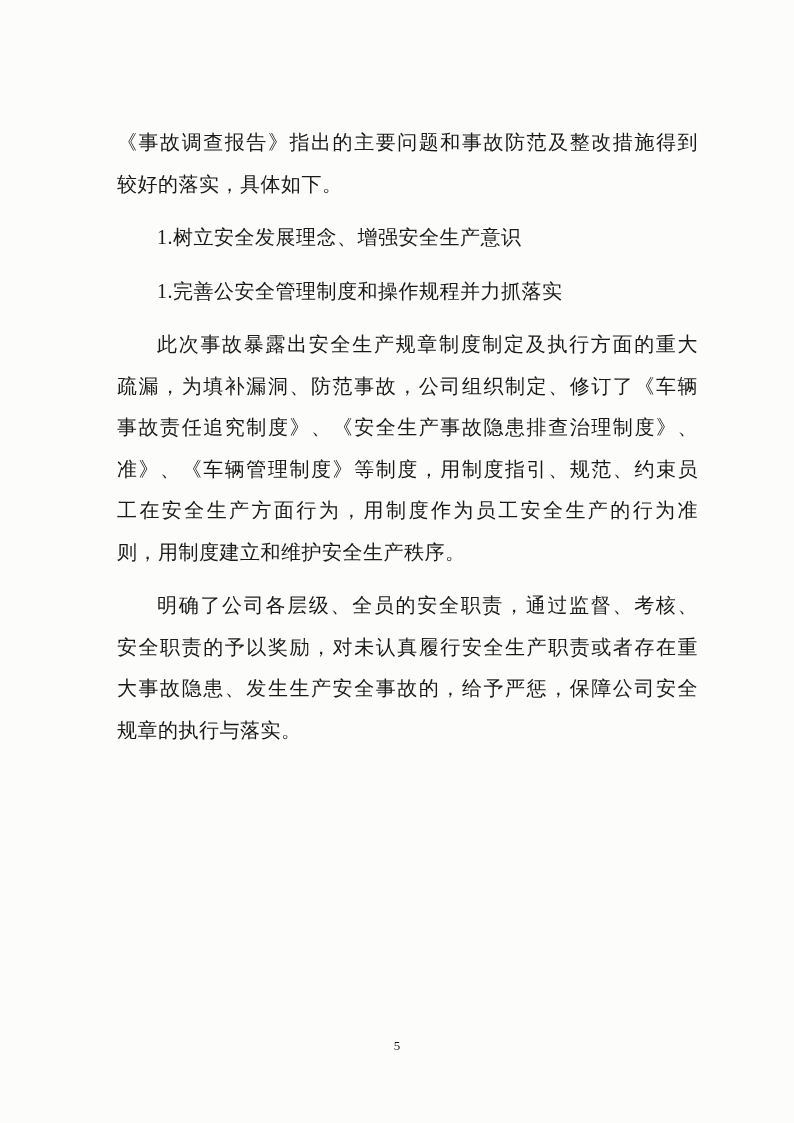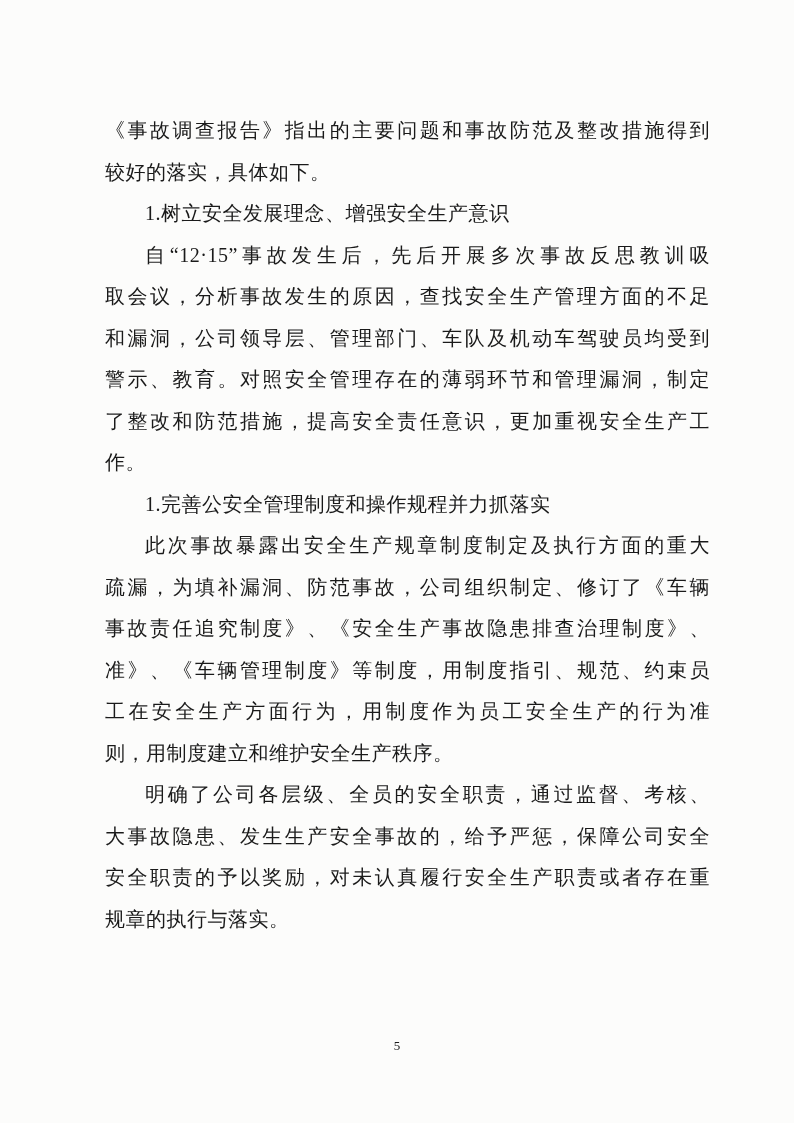--- a/index.html
+++ b/index.html
@@ -18,21 +18,21 @@
   }
   .content {
     position: absolute;
     left: 105px;
     top: 110px;
     width: 605px;
     font-size: 20px;
     line-height: 41.5px;
   }
   .para {
-    margin: 0;
+    margin: 12px;
     padding: 0;
   }
   .line {
     text-align: left;
     letter-spacing: 0.5px;
   }
   .line.full {
     text-align: justify;
     text-align-last: justify;
     -moz-text-align-last: justify;
@@ -57,40 +57,32 @@
 
 <div class="page">
   <div class="content">
       <div class="para body">
         <div class="line full">《事故调查报告》指出的主要问题和事故防范及整改措施得到</div>
         <div class="line">较好的落实，具体如下。</div>
       </div>
       <div class="para heading">
         <div class="line indent">1.树立安全发展理念、增强安全生产意识</div>
       </div>
-      <div class="para body">
-        <div class="line full indent">自“12·15”事故发生后，先后开展多次事故反思教训吸</div>
-        <div class="line full">取会议，分析事故发生的原因，查找安全生产管理方面的不足</div>
-        <div class="line full">和漏洞，公司领导层、管理部门、车队及机动车驾驶员均受到</div>
-        <div class="line full">警示、教育。对照安全管理存在的薄弱环节和管理漏洞，制定</div>
-        <div class="line full">了整改和防范措施，提高安全责任意识，更加重视安全生产工</div>
-        <div class="line">作。</div>
-      </div>
       <div class="para heading">
         <div class="line indent">1.完善公安全管理制度和操作规程并力抓落实</div>
       </div>
       <div class="para body">
         <div class="line full indent">此次事故暴露出安全生产规章制度制定及执行方面的重大</div>
         <div class="line full">疏漏，为填补漏洞、防范事故，公司组织制定、修订了《车辆</div>
         <div class="line full">事故责任追究制度》、《安全生产事故隐患排查治理制度》、</div>
         <div class="line full">准》、《车辆管理制度》等制度，用制度指引、规范、约束员</div>
         <div class="line full">工在安全生产方面行为，用制度作为员工安全生产的行为准</div>
         <div class="line">则，用制度建立和维护安全生产秩序。</div>
       </div>
       <div class="para body">
         <div class="line full indent">明确了公司各层级、全员的安全职责，通过监督、考核、</div>
+        <div class="line full">安全职责的予以奖励，对未认真履行安全生产职责或者存在重</div>
         <div class="line full">大事故隐患、发生生产安全事故的，给予严惩，保障公司安全</div>
-        <div class="line full">安全职责的予以奖励，对未认真履行安全生产职责或者存在重</div>
         <div class="line">规章的执行与落实。</div>
       </div>
     </div>
   <div class="page-number">5</div>
 </div>
 
 </body></html>

